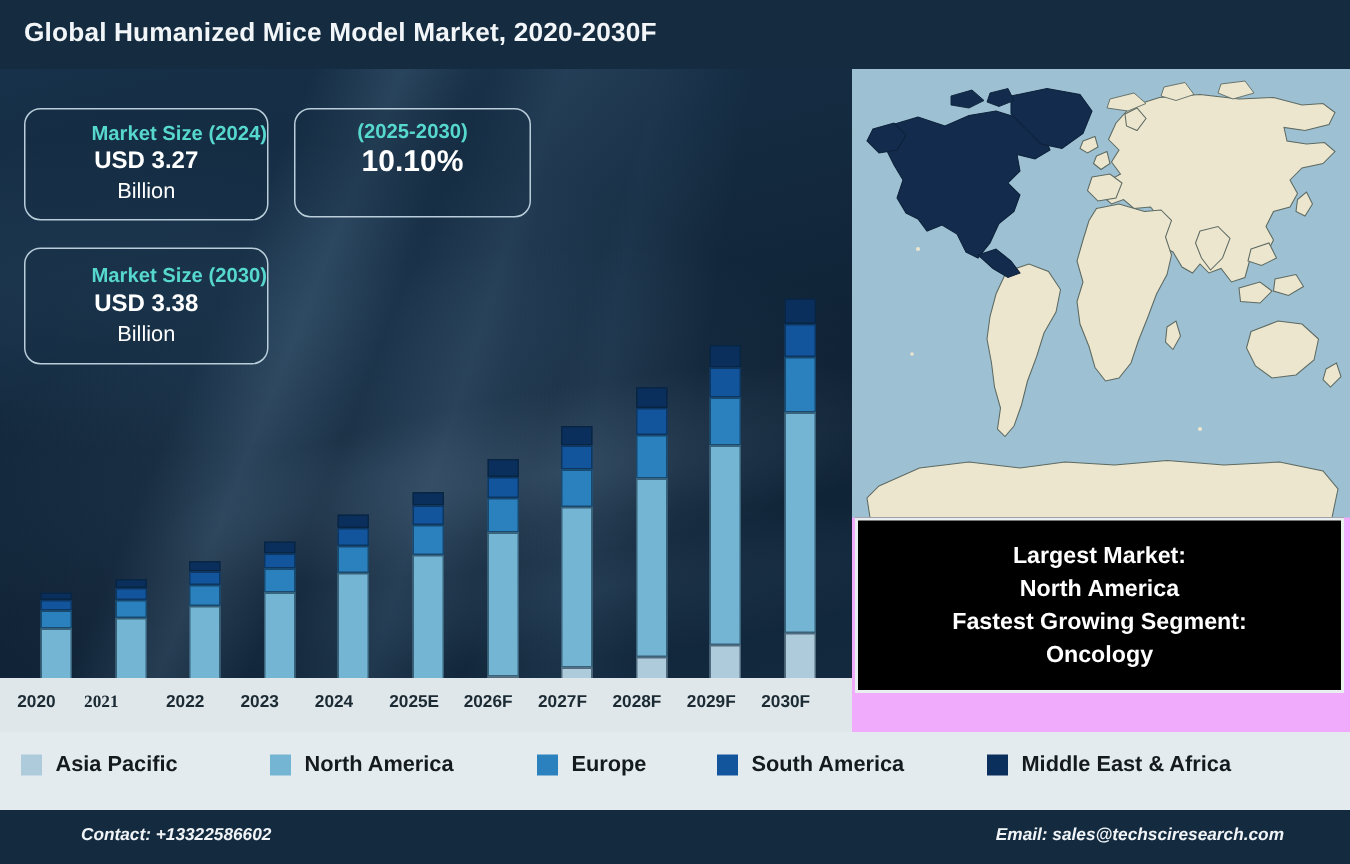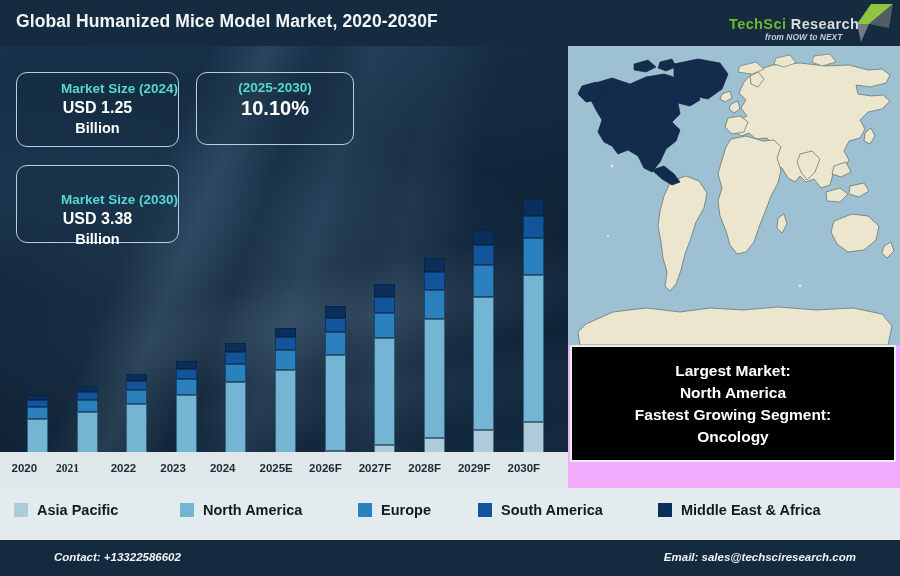--- a/index.html
+++ b/index.html
@@ -123,34 +123,34 @@
   .stat-value {
     color: #ffffff;
     font-size: 16px;
     font-weight: bold;
     line-height: 1.3;
     white-space: nowrap;
   }
   .stat-unit {
     color: #ffffff;
     font-size: 14.5px;
-    font-weight: bold;
+    font-weight: normal;
     line-height: 1.3;
     white-space: nowrap;
   }
   .stat-big {
     color: #ffffff;
     font-size: 20px;
     font-weight: bold;
     line-height: 1.25;
     white-space: nowrap;
   }
   #card-size-2024 { left: 16px; top: 26px;  width: 163px; height: 75px; padding-top: 8px; }
   #card-cagr      { left: 196px; top: 26px; width: 158px; height: 73px; padding-top: 7px; }
-  #card-size-2030 { left: 16px; top: 119px; width: 163px; height: 78px; padding-top: 26px; }
+  #card-size-2030 { left: 16px; top: 119px; width: 163px; height: 78px; padding-top: 10px; }
 
   
   .chart {
     position: absolute;
     left: 0; top: 46px;
     width: 568px; height: 406px;
     z-index: 3;
   }
   .bar {
     position: absolute;
@@ -261,40 +261,30 @@
   #footer-contact { left: 54px; }
   #footer-email   { right: 44px; }
 </style>
 </head>
 <body>
 
 <div id="infographic">
 
   <div class="header">
     <div class="header-title">Global Humanized Mice Model Market, 2020-2030F</div>
-    <div class="logo-box">
-      <svg width="175" height="42" viewBox="0 0 175 42">
-        <rect x="0" y="0" width="175" height="42" fill="#152c40"></rect>
-        <path d="M150 2 L172 2 L148 22 L136 22 Z" fill="#8fc640"></path>
-        <path d="M136 22 L148 22 L140 40 Z" fill="#6f7c86"></path>
-        <path d="M148 22 L172 2 L168 26 Z" fill="#5c666e" opacity="0.85"></path>
-      </svg>
-      <div class="logo-text"><span class="logo-tech">TechSci</span><span class="logo-res"> Research</span></div>
-      <div class="logo-tag">from NOW to NEXT</div>
-    </div>
   </div>
 
   <div class="left-panel">
     <div class="swoosh swoosh-a"></div>
     <div class="swoosh swoosh-b"></div>
     <div class="swoosh swoosh-c"></div>
 
     <div class="stat-card" id="card-size-2024">
       <div class="stat-label">Market Size (2024)</div>
-      <div class="stat-value">USD 1.25</div>
+      <div class="stat-value">USD 3.27</div>
       <div class="stat-unit">Billion</div>
     </div>
 
     <div class="stat-card" id="card-cagr">
       <div class="stat-label-2">(2025-2030)</div>
       <div class="stat-big">10.10%</div>
     </div>
 
     <div class="stat-card" id="card-size-2030">
       <div class="stat-label">Market Size (2030)</div>

